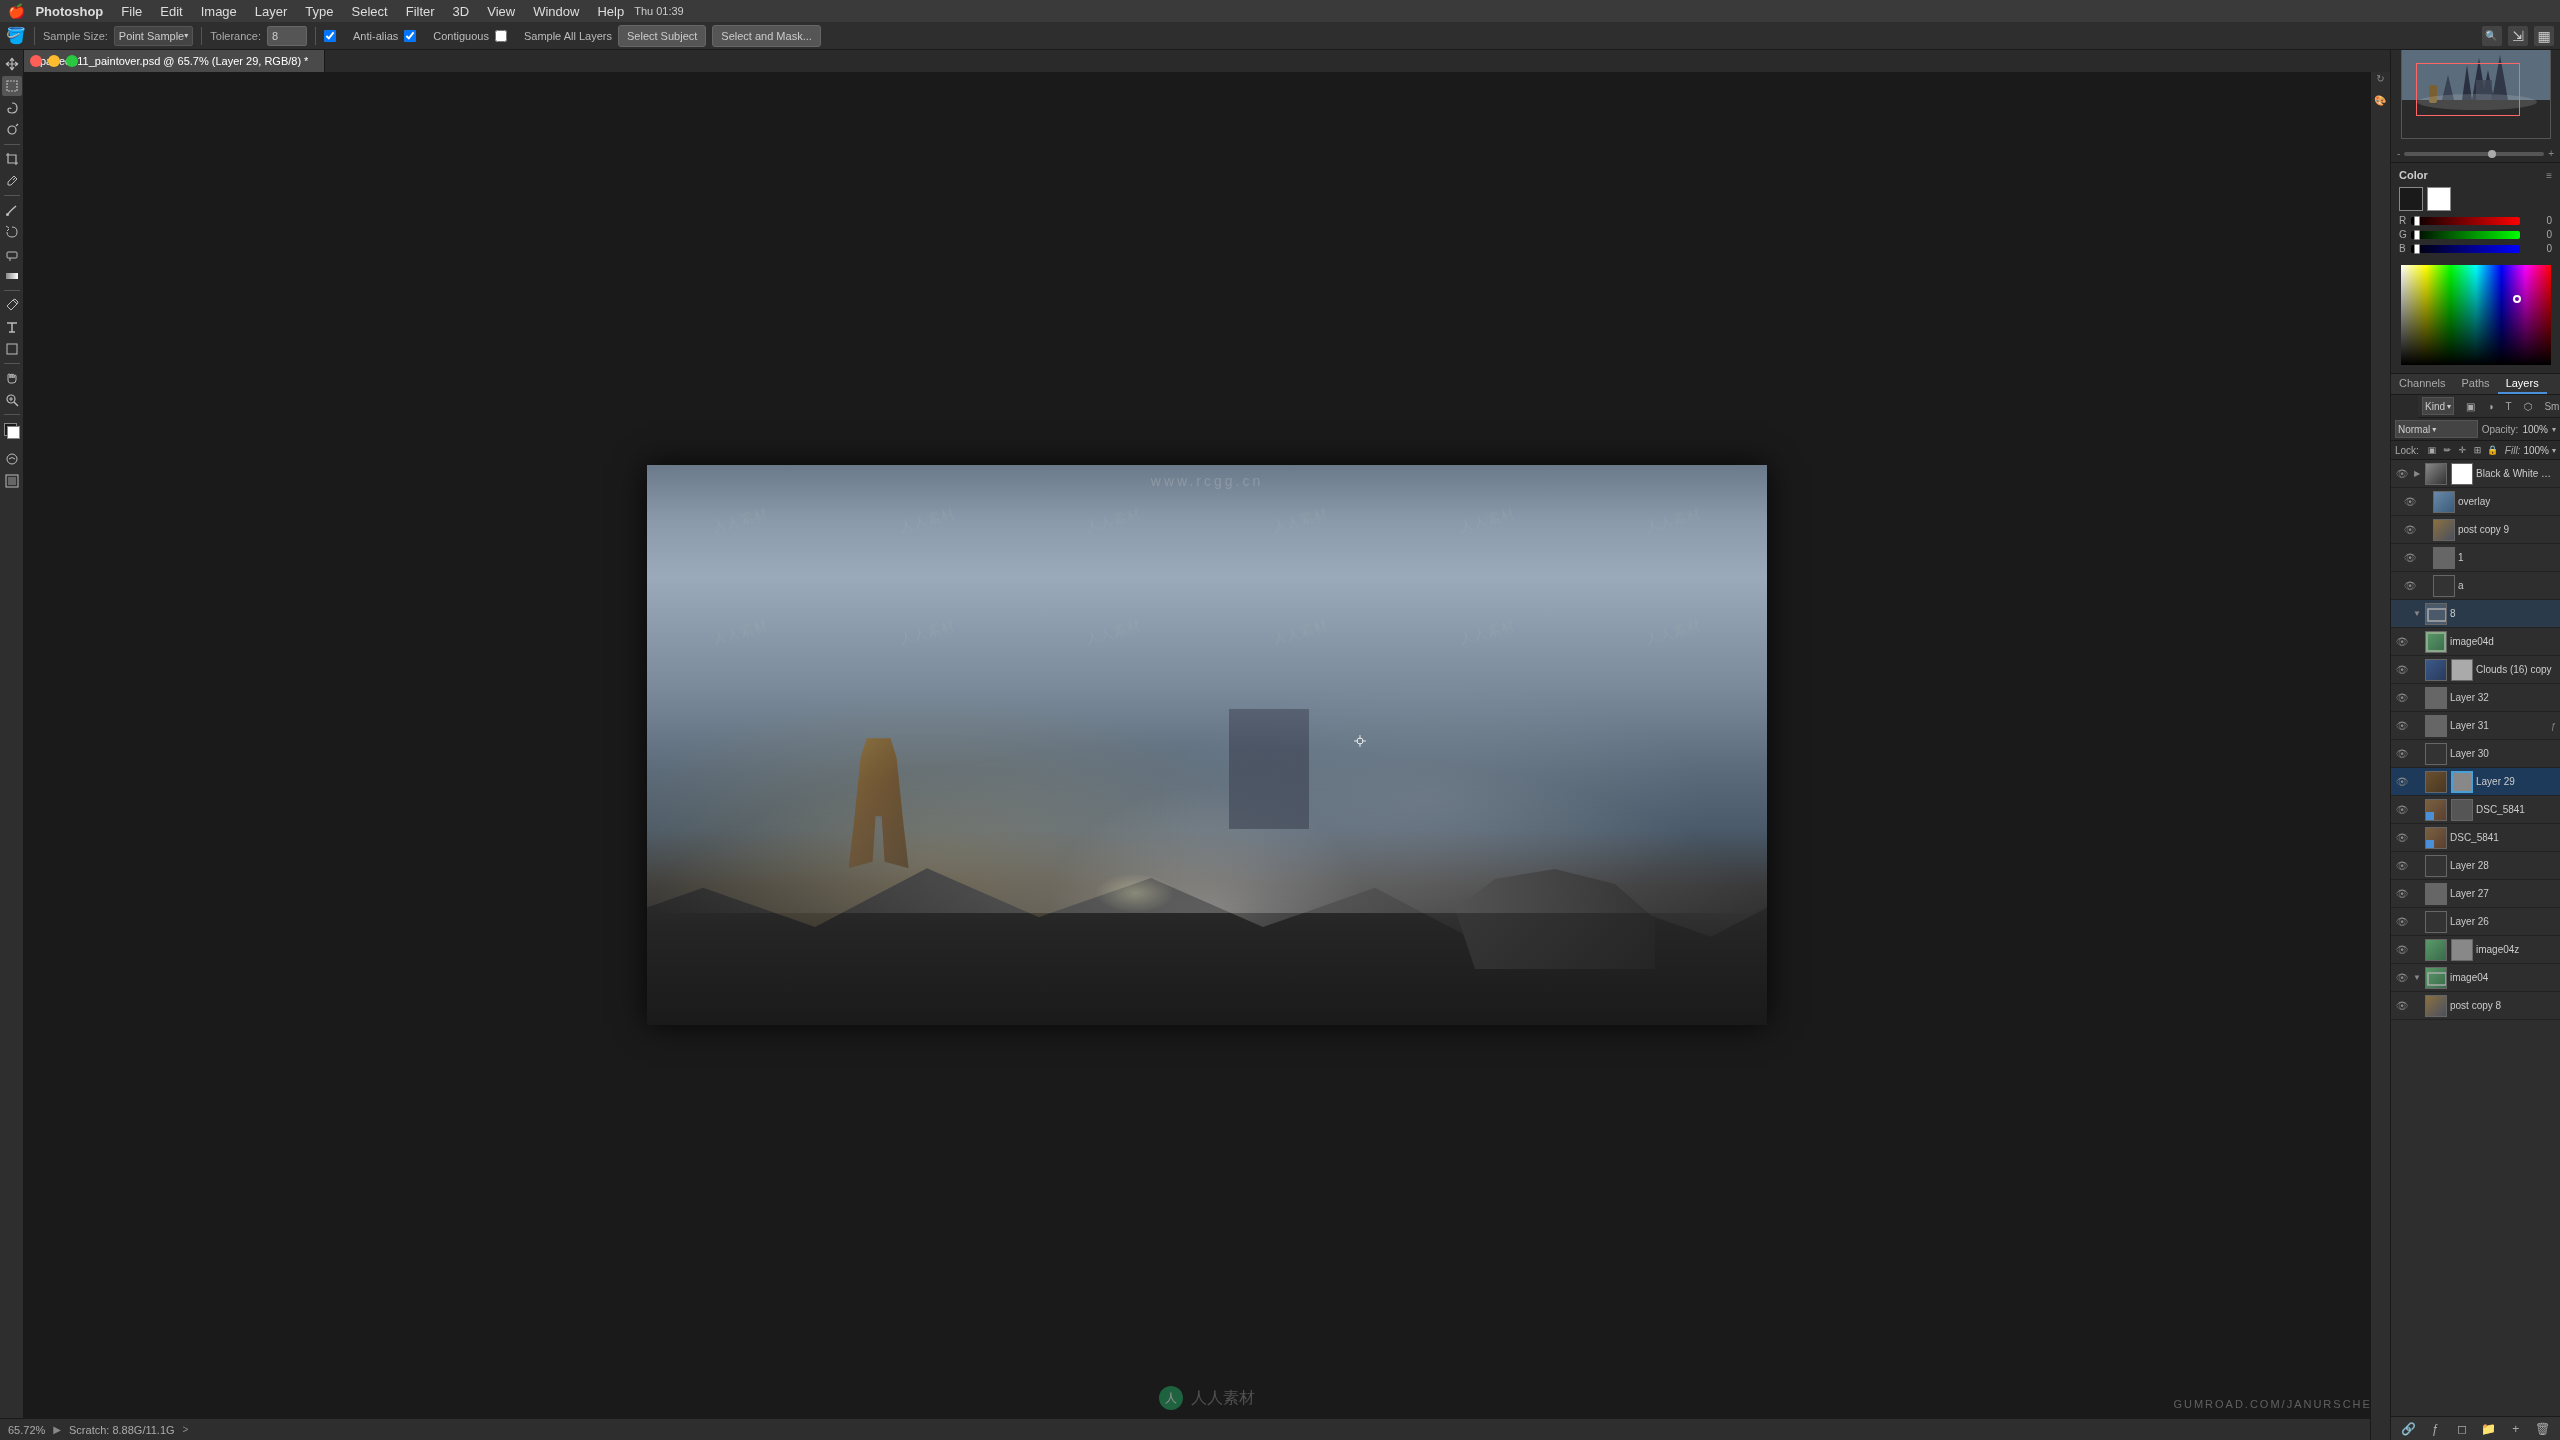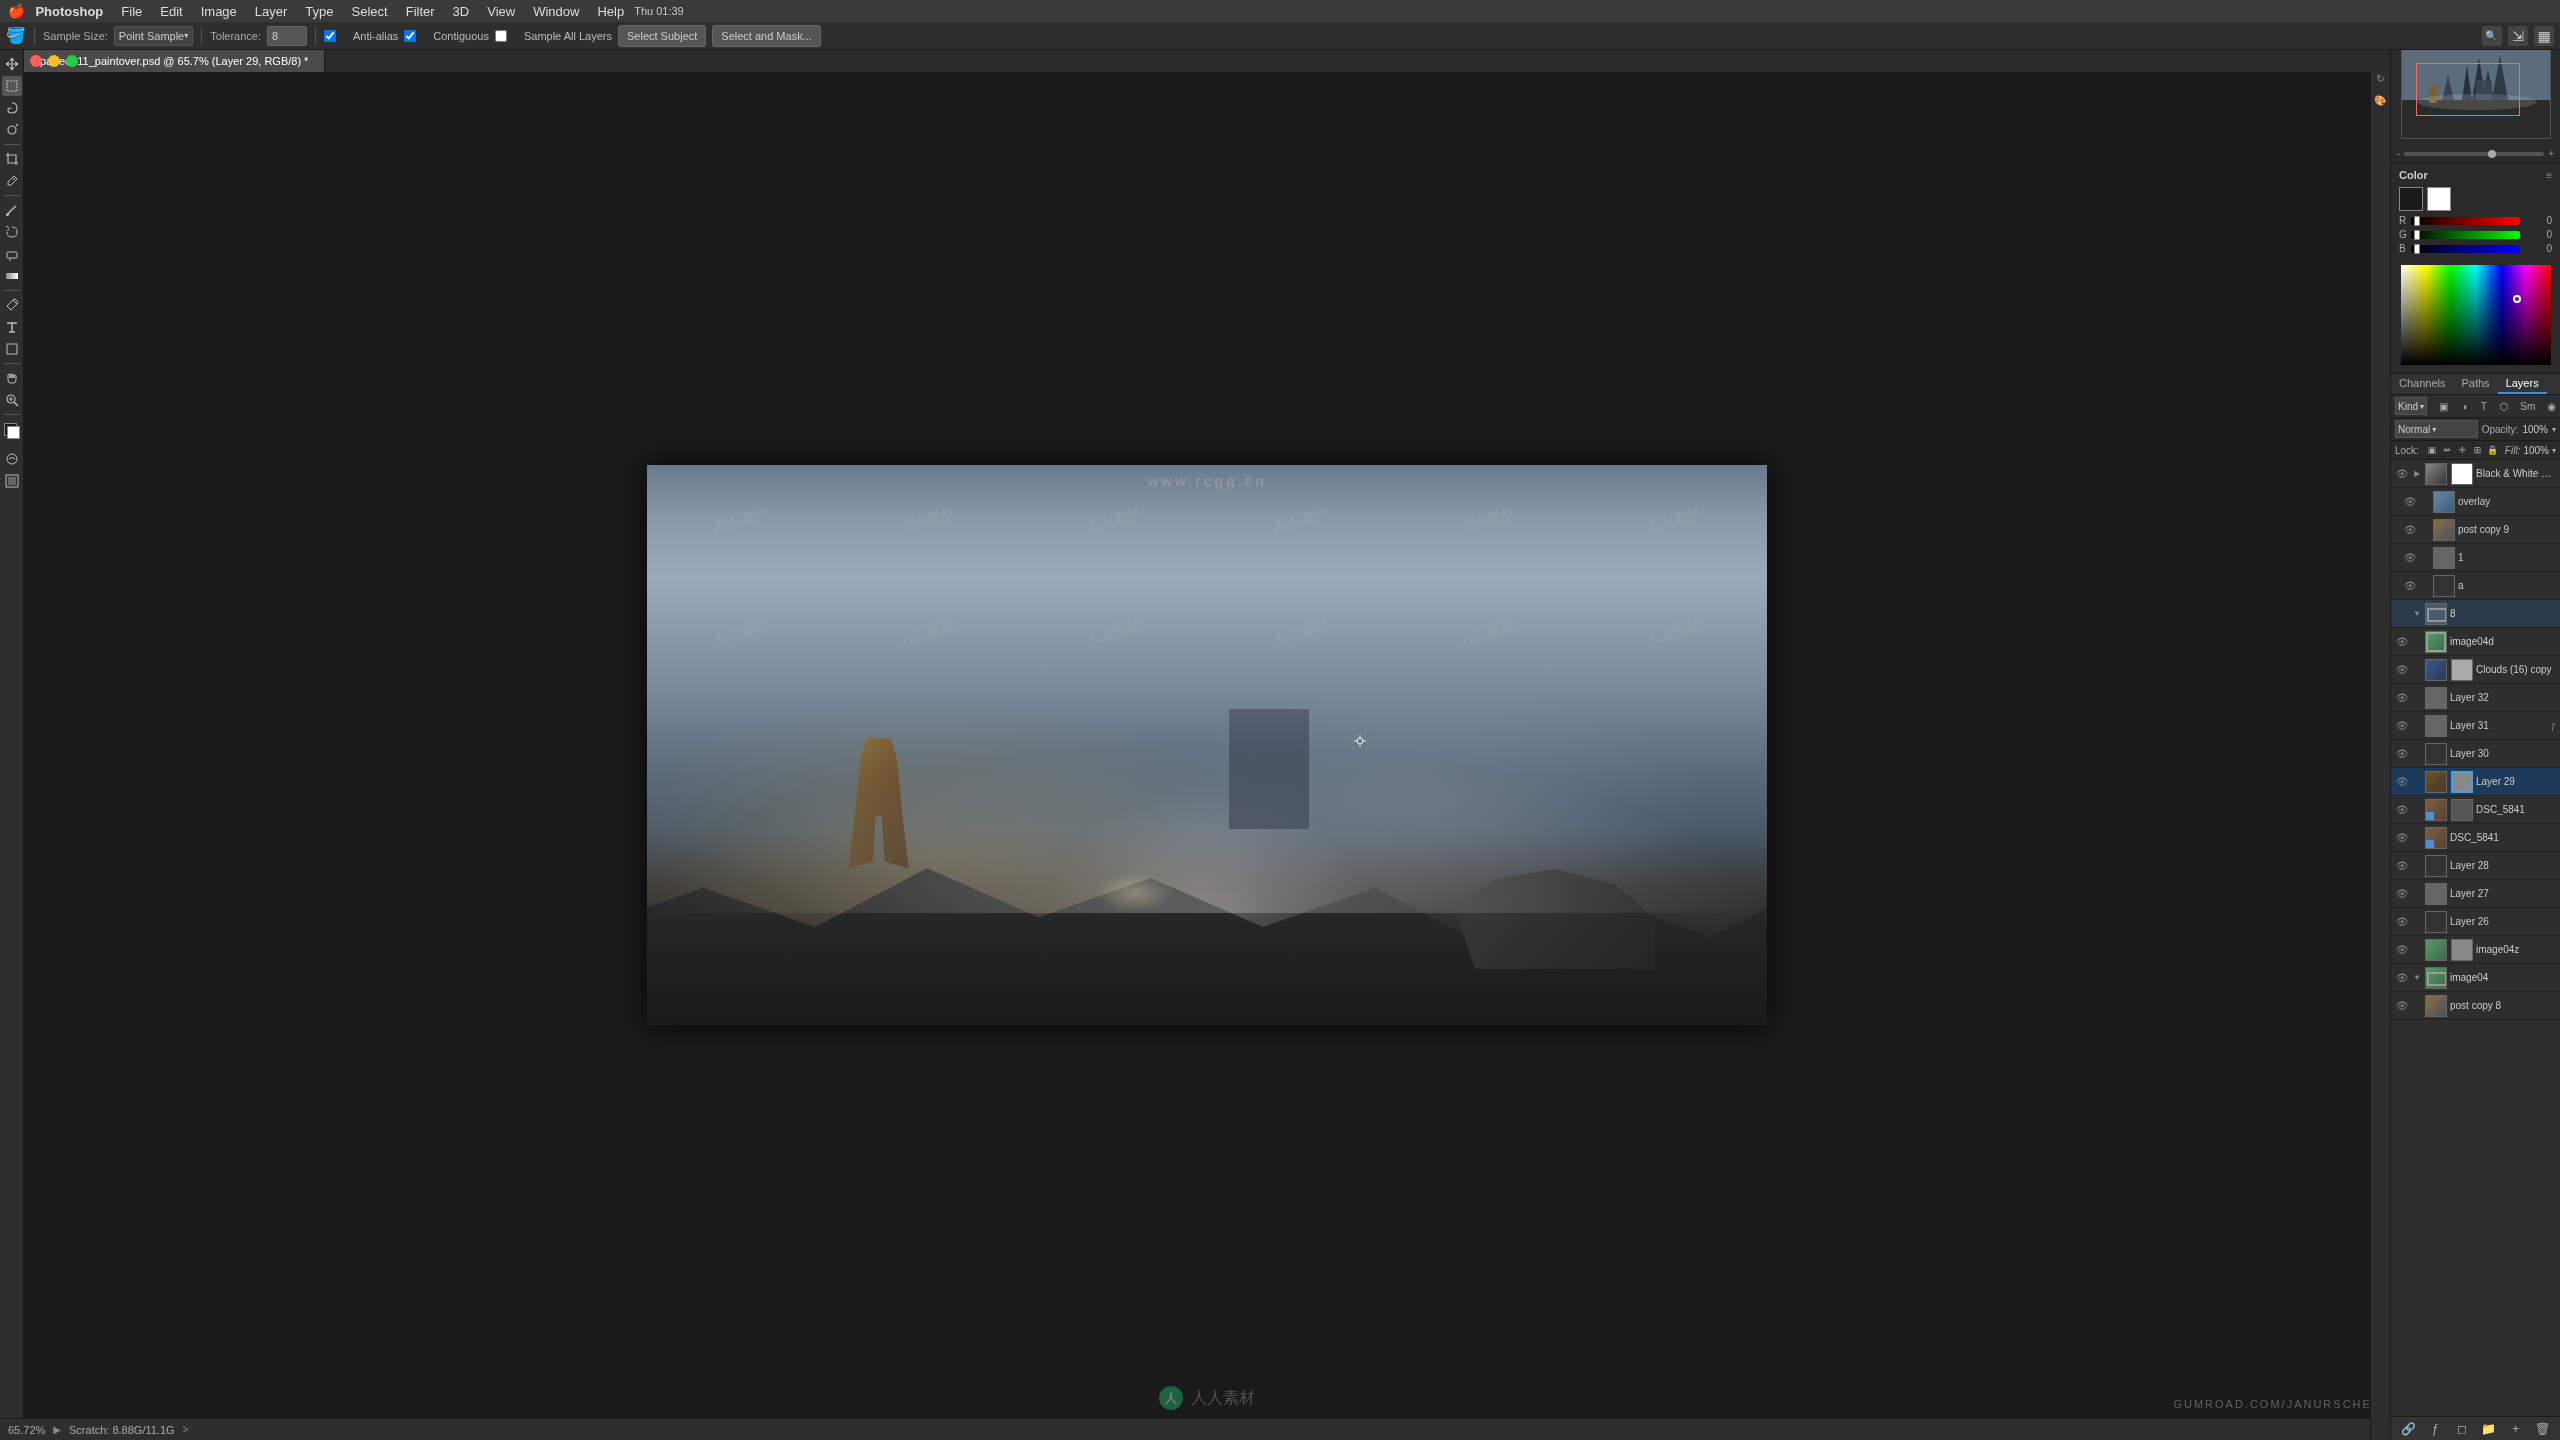--- a/index.html
+++ b/index.html
@@ -389,20 +389,21 @@
       cursor: pointer;
     }
     .layers-tab.active { color: #fff; border-bottom: 2px solid #4a90d9; }
     .layers-toolbar {
       display: flex;
       align-items: center;
       padding: 2px 4px;
       gap: 12px;
       background: #2e2e2e;
       border-bottom: 1px solid #1a1a1a;
+      margin-left: 27px;
     }
     .layers-tool-icon {
       width: 18px;
       height: 18px;
       display: flex;
       align-items: center;
       justify-content: center;
       font-size: 10px;
       color: #aaa;
       cursor: pointer;
@@ -566,21 +567,20 @@
     }
     #canvas-container {
       position: absolute;
       top: 0;
       left: 0;
       right: 0;
       bottom: 0;
       display: flex;
       align-items: center;
       justify-content: center;
-      font-weight: bold;
     }
     #canvas {
       width: 1120px;
       height: 560px;
       background: #000;
       position: relative;
       box-shadow: 0 0 30px rgba(0,0,0,0.8);
       overflow: hidden;
     }
     .canvas-artwork {

